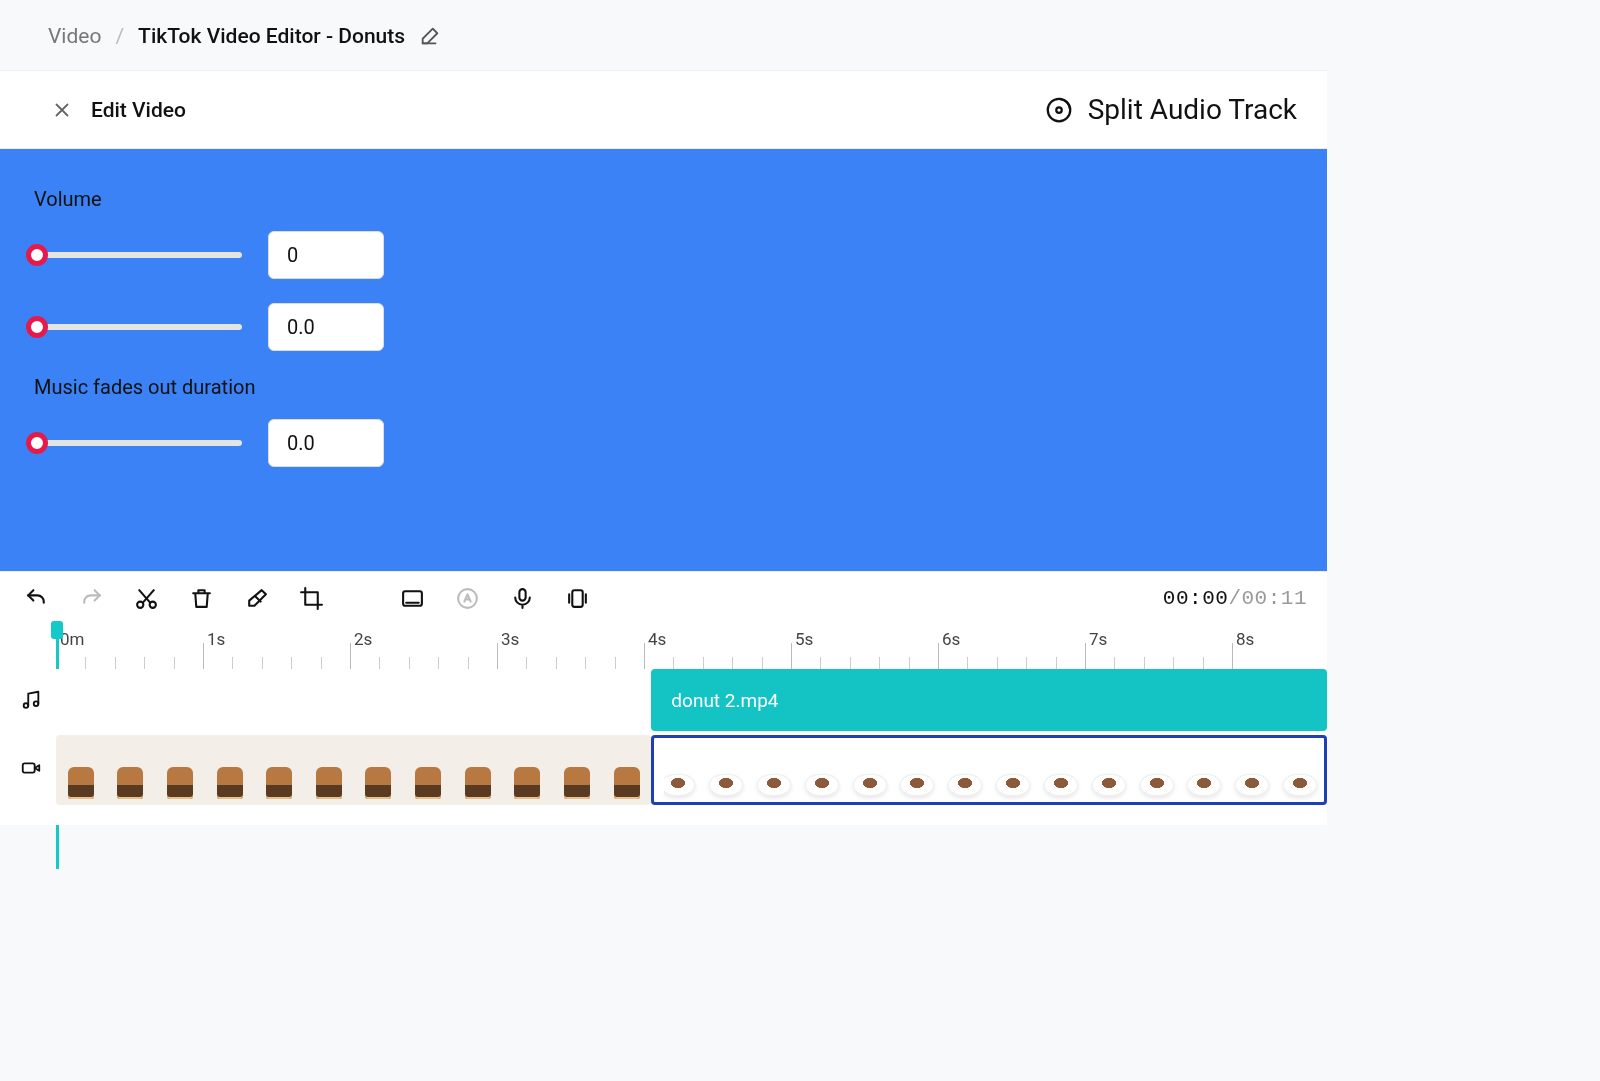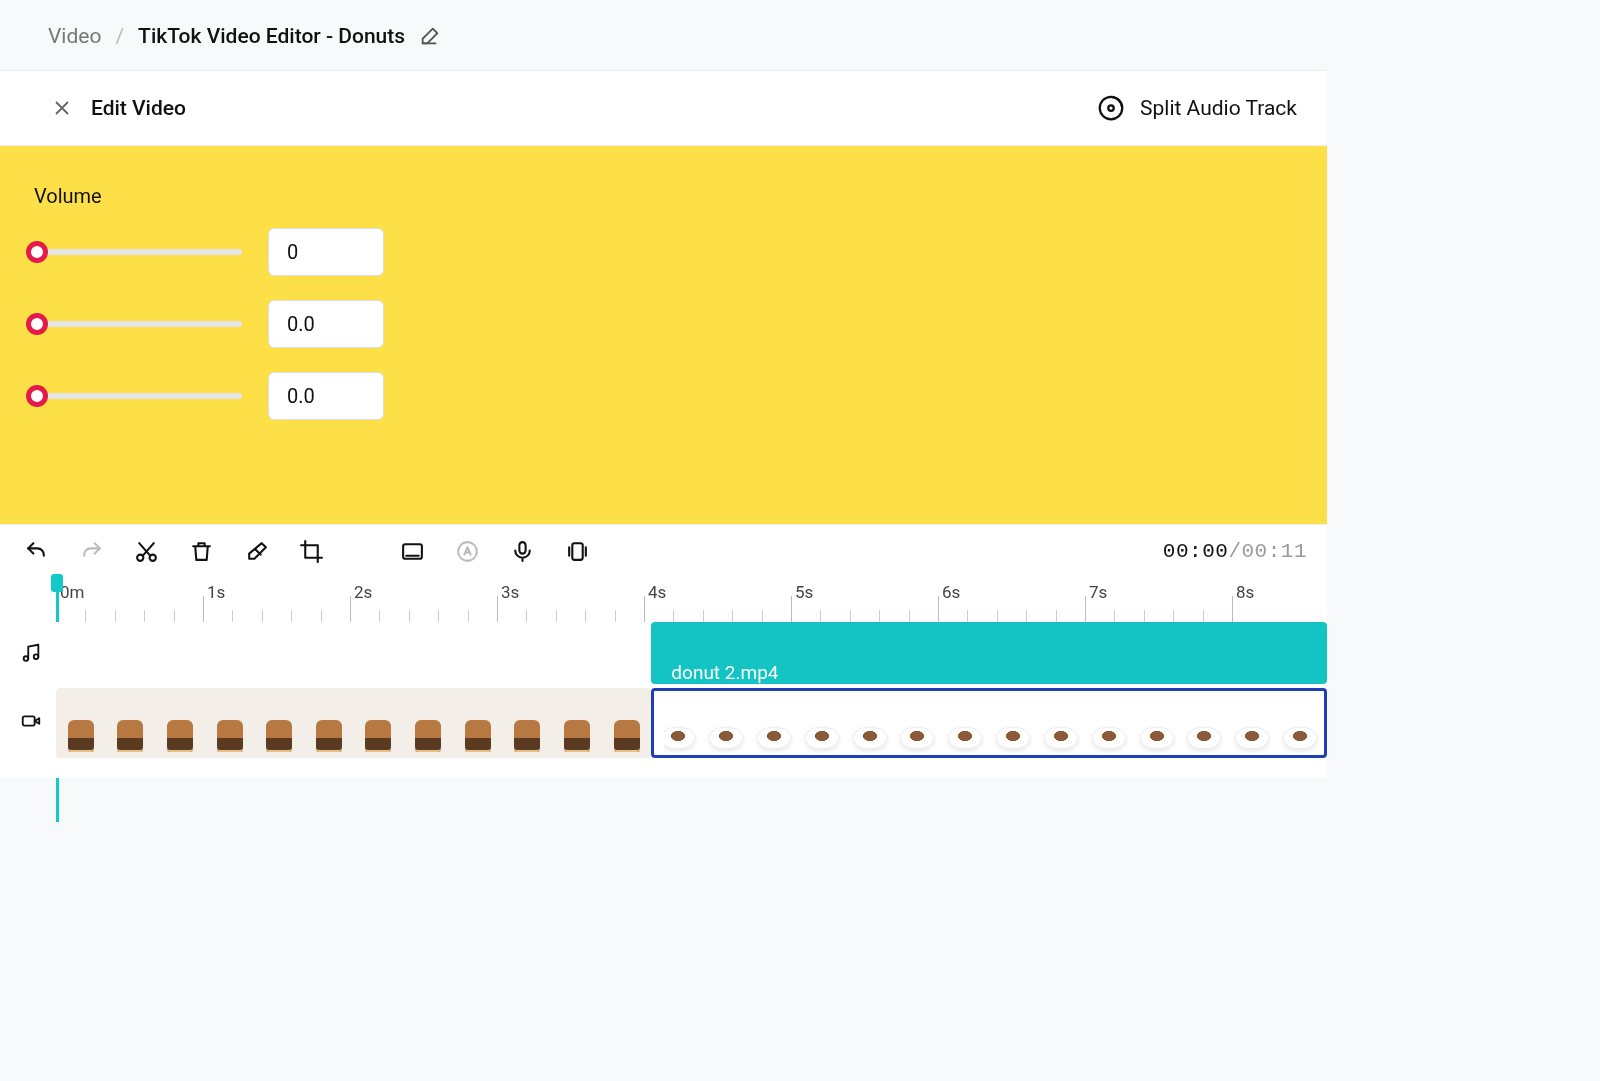--- a/index.html
+++ b/index.html
@@ -8,24 +8,24 @@
   
   .crumb { display:flex; align-items:center; gap:14px; padding:24px 48px 22px 48px; font-size:21px; color:#777; }
   .crumb .sep { color:#bbb; }
   .crumb .title { color:#111; font-weight:500; }
   .crumb .edit-ic { width:22px; height:22px; color:#555; }
   
   .hdr { background:#fff; border-top:1px solid #eee; border-bottom:1px solid #eee; display:flex; align-items:center; justify-content:space-between; padding:22px 30px 22px 51px; }
   .hdr-left { display:flex; align-items:center; gap:18px; }
   .hdr-left .x-ic { width:22px; height:22px; color:#666; }
   .hdr-title { font-size:21px; font-weight:500; color:#111; }
-  .hdr-right { display:flex; align-items:center; gap:14px; font-size:21px; color:#111; }
+  .hdr-right { display:flex; align-items:center; gap:14px; font-size:28px; color:#111; }
   .hdr-right .cd-ic { width:30px; height:30px; color:#111; }
   
-  .panel { background:#fde047; padding:24px 30px 80px 30px; }
+  .panel { background:#3b82f6; padding:24px 30px 80px 30px; }
   .ctrl-label { font-size:20px; color:#111; margin:14px 4px 20px 4px; }
   .ctrl-row { display:flex; align-items:center; gap:26px; margin-bottom:24px; }
   .slider { position:relative; width:212px; height:22px; }
   .track { position:absolute; left:0; right:0; top:50%; transform:translateY(-50%); height:6px; background:#e4e4e4; border-radius:3px; }
   .thumb { position:absolute; left:0; top:50%; transform:translate(-4px,-50%); width:22px; height:22px; border-radius:50%; background:#fff; border:5px solid #e6194b; }
   .valbox { width:116px; height:48px; border:1px solid #ddd; border-radius:6px; display:flex; align-items:center; padding:0 18px; font-size:20px; color:#111; background:#fff; }
   
   .tl-bar { background:#fff; border-top:1px solid #eee; display:flex; align-items:center; justify-content:space-between; padding:14px 20px 14px 24px;font-family:Liberation Mono, monospace; }
   .tl-icons { display:flex; align-items:center; gap:30px; }
   .tl-icons .grp-gap { width:16px; }
@@ -41,21 +41,21 @@
   .ruler .tick.big { height:26px; background:#bbb; }
   .ruler .tlabel { position:absolute; top:4px; font-size:17px; color:#444; }
   .playhead-cap { position:absolute; top:-4px; left:-5px; width:12px; height:18px; background:#13c9c9; border-radius:3px; }
   .playhead-line { position:absolute; top:0; bottom:-200px; left:0; width:3px; background:#13c9c9; }
   
   .tracks { background:#fff; position:relative; padding-left:56px; padding-bottom:20px; }
   .track-icons { position:absolute; left:14px; top:0; bottom:0; width:34px; display:flex; flex-direction:column; }
   .track-icons .ti { height:64px; display:flex; align-items:center; justify-content:center; color:#111; }
   .track-icons .ti svg { width:22px; height:22px; }
   .audio-lane { position:relative; height:62px; }
-  .audio-clip { position:absolute; top:0; height:62px; background:#14c4c4; border-radius:4px; display:flex; align-items:flex-end; padding:0 20px; color:#fff; font-size:19px; }
+  .audio-clip { position:absolute; top:0; height:62px; background:#14c4c4; border-radius:4px; display:flex; align-items:center; padding:0 20px; color:#fff; font-size:19px; }
   .video-lane { position:relative; height:70px; margin-top:4px; display:flex; }
   .clip1 { position:relative; height:70px; display:flex; background:#f3efe8; border-radius:4px; overflow:hidden; flex:0 0 auto; }
   .clip2 { position:relative; height:70px; display:flex; background:#fff; border-radius:4px; overflow:hidden; flex:0 0 auto; border:3px solid #1f3fb5; }
   .clip2 .handle { position:absolute; left:4px; top:6px; bottom:6px; width:6px; background:#fff; border-radius:3px; }
   .frame { width:50px; height:100%; display:flex; align-items:flex-end; justify-content:center; padding-bottom:6px; }
   .donut1 { width:26px; height:32px; border-radius:6px 6px 3px 3px; background:linear-gradient(#b77842 0 55%, #5a3b22 55% 100%); box-shadow:0 -2px 0 #e8c28a inset; }
   .donut2 { width:34px; height:22px; border-radius:50%/60%; background:radial-gradient(ellipse at 50% 40%, #8a5a3a 0 30%, #fff 31% 100%); box-shadow:0 2px 4px rgba(0,0,0,0.1); border:1px solid #eee; }
   svg { display:block; }
   .breadcrumb-link { cursor:pointer; }
 </style>
@@ -109,20 +109,21 @@
     </div>
 
     <div class="ctrl-row">
       <div class="slider">
         <div class="track"></div>
           <div class="thumb"></div>
       </div>
       <div class="valbox">0.0</div>
     </div>
 
+    <div class="ctrl-label">Music fades out duration</div>
     <div class="ctrl-row">
       <div class="slider">
         <div class="track"></div>
           <div class="thumb"></div>
       </div>
       <div class="valbox">0.0</div>
     </div>
 
   </div>
 

